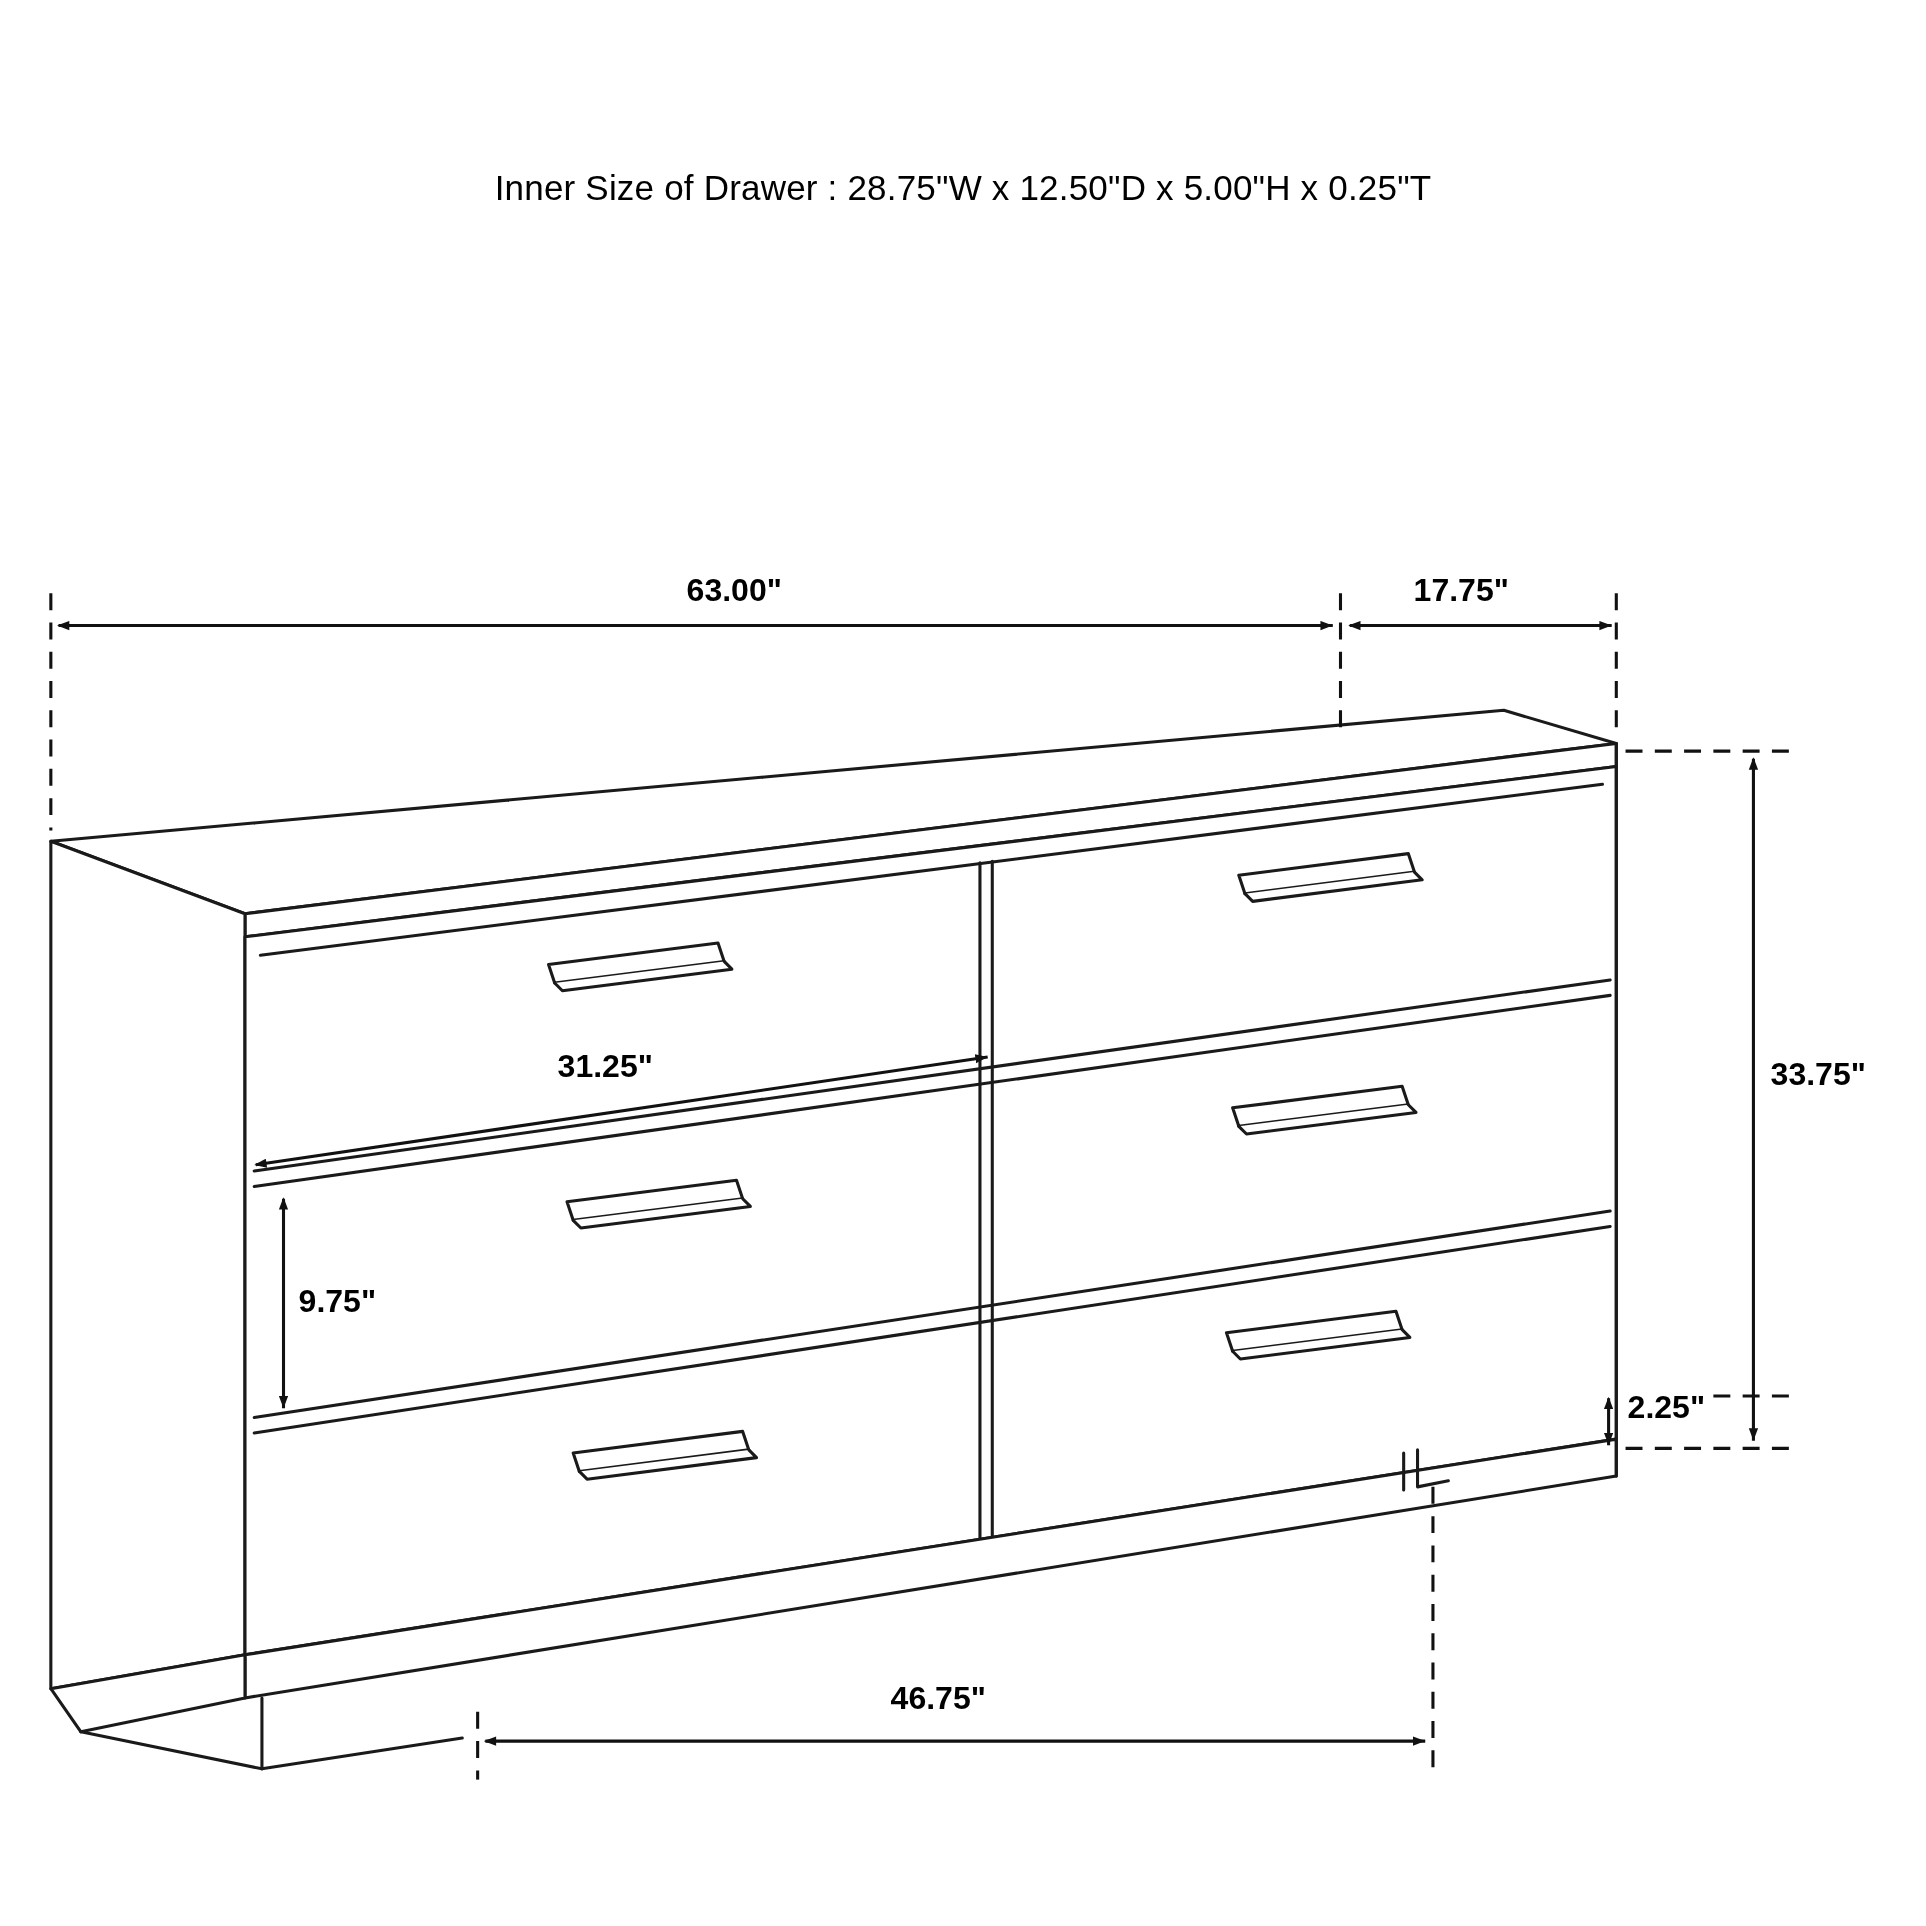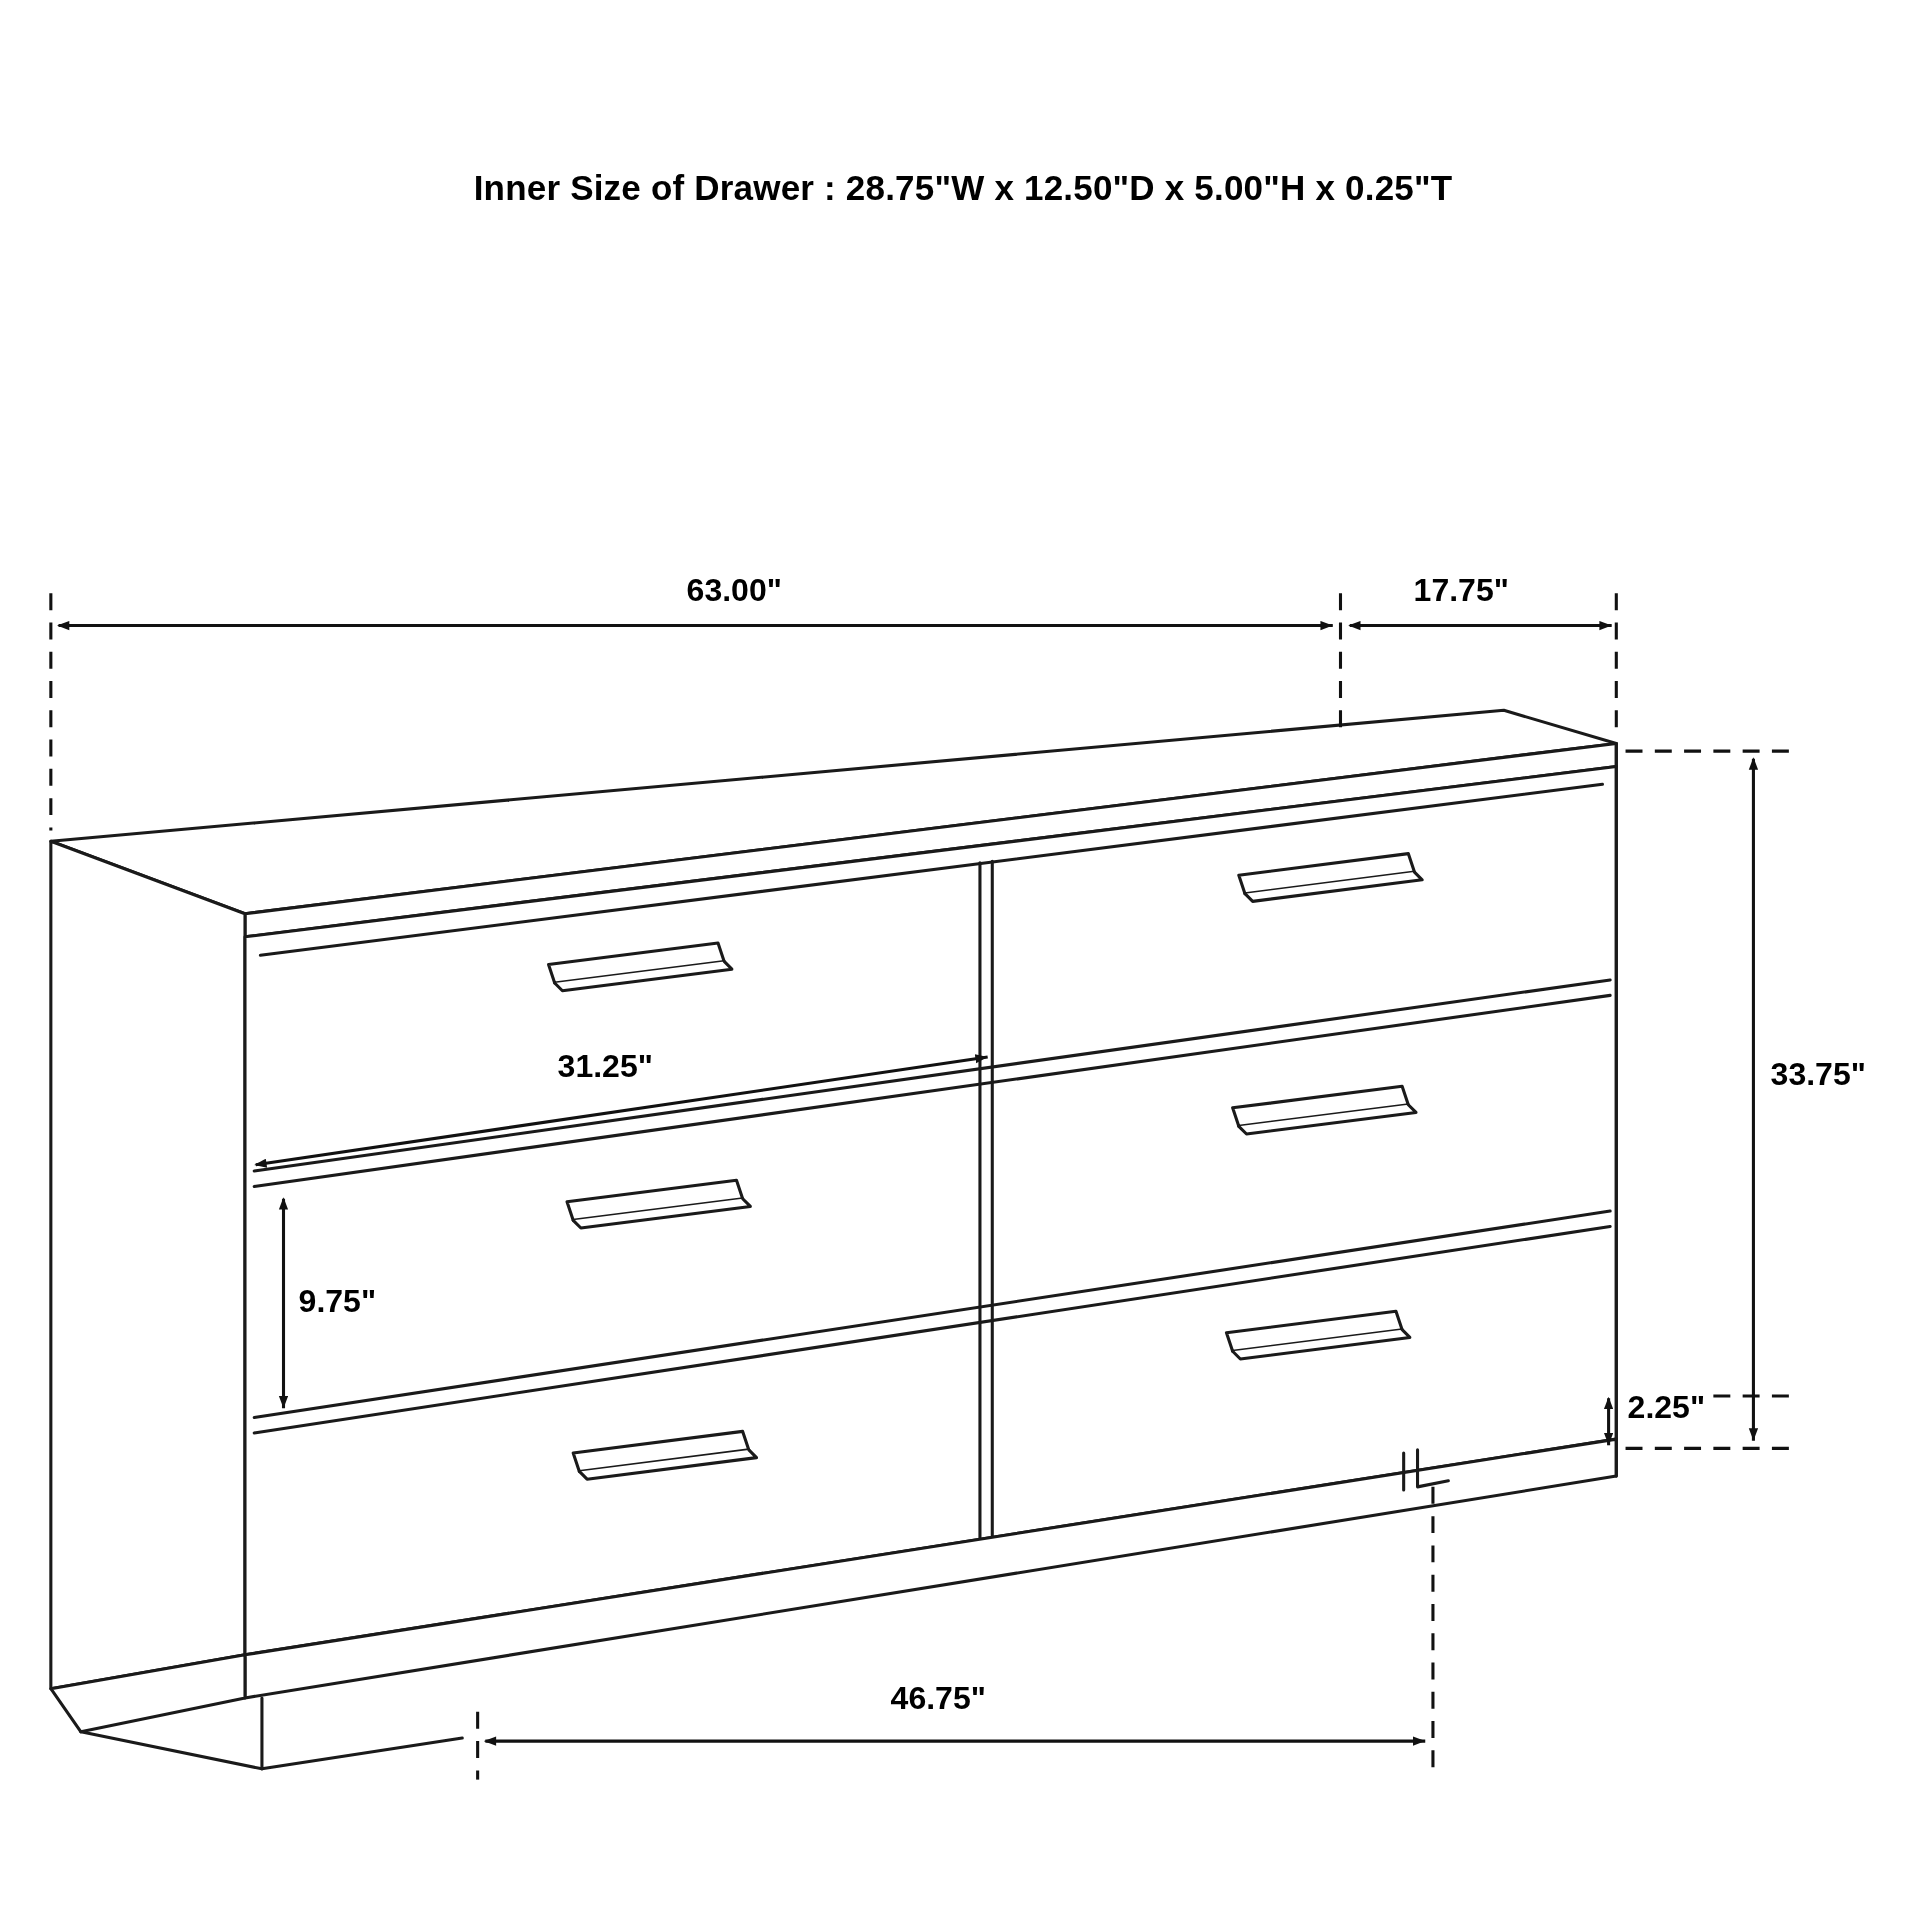--- a/index.html
+++ b/index.html
@@ -20,21 +20,21 @@
     width: 1926px;
     height: 1926px;
   }
   .title {
     position: absolute;
     left: 0;
     top: 168px;
     width: 1926px;
     text-align: center;
     font-size: 35px;
-    font-weight: bold;
+    font-weight: normal;
     color: #000000;
     letter-spacing: 0.2px;
     white-space: nowrap;
   }
   svg.drawing {
     position: absolute;
     left: 0; top: 0;
     width: 1926px;
     height: 1926px;
   }

